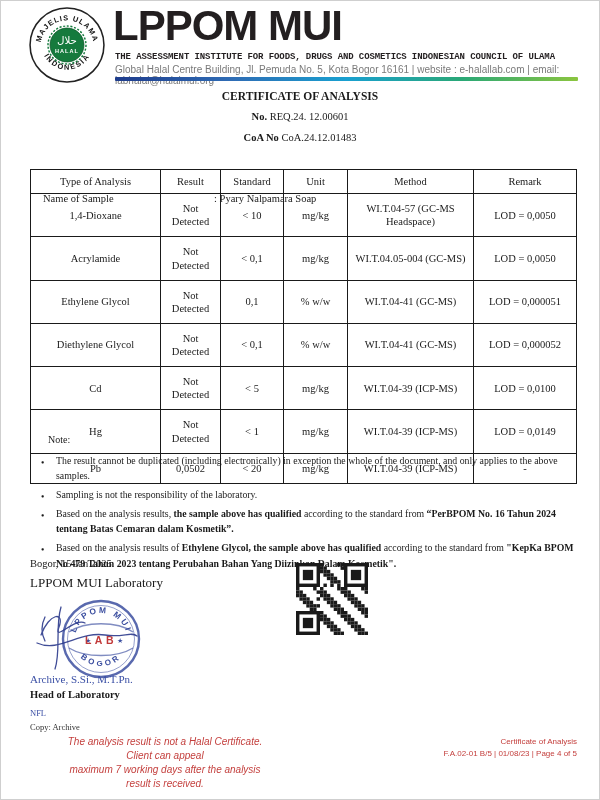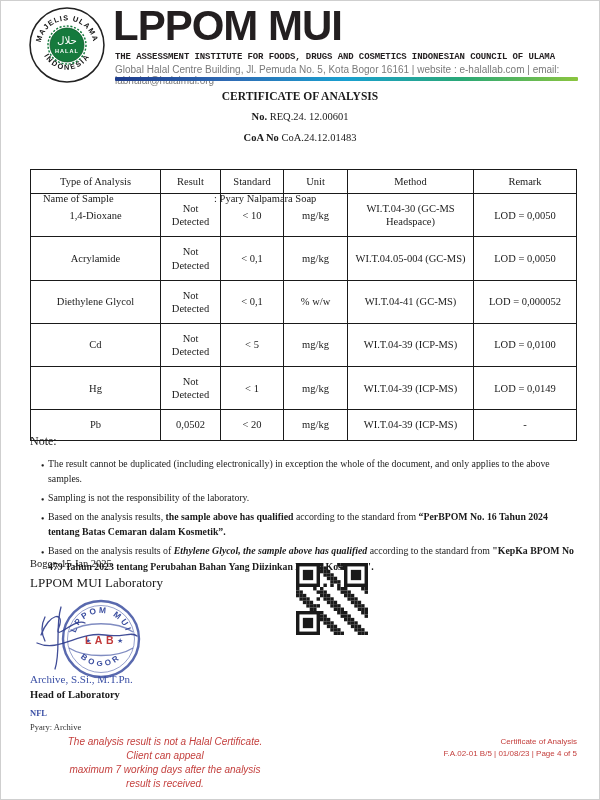--- a/index.html
+++ b/index.html
@@ -27,33 +27,33 @@
   
   .analysis-table{position:absolute;left:29px;top:168px;width:546px;border-collapse:collapse;
         table-layout:fixed;font-size:10.5px;}
   .analysis-table th,.analysis-table td{border:1px solid #1a1a1a;text-align:center;vertical-align:middle;
         font-weight:normal;line-height:1.25;word-wrap:break-word;}
   .analysis-table th{padding:5px 2px;}
   .analysis-table td{padding:8px 2px;}
 
   
   .notes{position:absolute;left:29px;top:431px;width:549px;font-size:9.8px;line-height:1.55;}
-  .notes-label{margin:0 0 3px 0;font-size:12px;}
+  .notes-label{margin:0 0 3px 18px;font-size:10px;}
   .notes ul{margin:0;padding:0;list-style:none;}
-  .notes li{position:relative;padding:2px 0 2px 18px;}
+  .notes li{position:relative;padding:2px 0 2px 26px;}
   .notes li::before{content:"\25CF";position:absolute;left:11px;top:7px;font-size:5.5px;}
 
   
   .place-date{position:absolute;left:29px;top:557px;font-size:10.5px;}
   .issuer{position:absolute;left:29px;top:574px;font-size:13px;}
   .qr{position:absolute;left:295px;top:562px;width:72px;height:72px;}
   .stamp-sig{position:absolute;left:30px;top:592px;width:160px;height:96px;}
   .signer-name{position:absolute;left:29px;top:672px;font-size:11px;color:#3a4fa5;}
   .signer-title{position:absolute;left:29px;top:688px;font-size:10.5px;font-weight:bold;}
-  .initials{position:absolute;left:29px;top:707px;font-size:8.5px;font-weight:bold;color:#3a4fa5;}
+  .initials{position:absolute;left:29px;top:707px;font-size:8.5px;font-weight:normal;color:#3a4fa5;}
   .copy-note{position:absolute;left:29px;top:721px;font-size:8.5px;color:#333;}
 
   
   .disclaimer{position:absolute;left:58px;top:734px;width:212px;text-align:center;
         font-family:"Liberation Sans",sans-serif;font-style:italic;font-size:10px;line-height:1.4;color:#c4403e;}
   .doc-id{position:absolute;right:22px;top:735px;text-align:right;
         font-family:"Liberation Sans",sans-serif;font-size:8px;line-height:1.45;color:#c4403e;}
 </style>
 </head>
 <body>
@@ -110,30 +110,38 @@
           <th>Method</th>
           <th>Remark</th>
         </tr>
       </thead>
     <tbody>
         <tr>
           <td>1,4-Dioxane</td>
           <td>Not Detected</td>
           <td>&lt; 10</td>
           <td>mg/kg</td>
-          <td>WI.T.04-30 (GC-MS Headspace)</td>
+          <td>WI.T.04-57 (GC-MS Headspace)</td>
           <td>LOD = 0,0050</td>
         </tr>
         <tr>
           <td>Acrylamide</td>
           <td>Not Detected</td>
           <td>&lt; 0,1</td>
           <td>mg/kg</td>
           <td>WI.T.04.05-004 (GC-MS)</td>
           <td>LOD = 0,0050</td>
+        </tr>
+        <tr>
+          <td>Ethylene Glycol</td>
+          <td>Not Detected</td>
+          <td>0,1</td>
+          <td>% w/w</td>
+          <td>WI.T.04-41 (GC-MS)</td>
+          <td>LOD = 0,000051</td>
         </tr>
         <tr>
           <td>Diethylene Glycol</td>
           <td>Not Detected</td>
           <td>&lt; 0,1</td>
           <td>% w/w</td>
           <td>WI.T.04-41 (GC-MS)</td>
           <td>LOD = 0,000052</td>
         </tr>
         <tr>
@@ -162,21 +170,21 @@
         </tr>
       </tbody>
   </table>
 
   <div class="notes">
     <p class="notes-label">Note:</p>
     <ul>
         <li><span>The result cannot be duplicated (including electronically) in exception the whole of the document, and only applies to the above samples.</span></li>
         <li><span>Sampling is not the responsibility of the laboratory.</span></li>
         <li><span>Based on the analysis results, </span><span style="font-weight: bold;">the sample above has qualified</span><span> according to the standard from </span><span style="font-weight: bold;">“PerBPOM No. 16 Tahun 2024 tentang Batas Cemaran dalam Kosmetik”.</span></li>
-        <li><span>Based on the analysis results of </span><span style="font-weight: bold; font-style: italic;">Ethylene Glycol, the sample above has qualified</span><span> according to the standard from </span><span style="font-weight: bold;">"KepKa BPOM No 479 Tahun 2023 tentang Perubahan Bahan Yang Diizinkan Dalam Kosmetik".</span></li>
+        <li><span>Based on the analysis results of </span><span style="font-weight: bold;">Ethylene Glycol, the sample above has qualified</span><span> according to the standard from </span><span style="font-weight: bold;">"KepKa BPOM No 479 Tahun 2023 tentang Perubahan Bahan Yang Diizinkan Dalam Kosmetik".</span></li>
       </ul>
   </div>
 
   <div class="place-date">Bogor, 15 Jan 2025</div>
   <div class="issuer">LPPOM MUI Laboratory</div>
 
   <div class="qr"><svg xmlns="http://www.w3.org/2000/svg" width="72" height="72" fill="#1a1a1a">
         <rect x="0" y="0" width="24" height="24"></rect>
         <rect fill="#fff" x="3.4285714285714284" y="3.4285714285714284" width="17.142857142857142" height="17.142857142857142"></rect>
         <rect x="6.857142857142857" y="6.857142857142857" width="10.285714285714285" height="10.285714285714285"></rect>
@@ -338,21 +346,21 @@
       <path d="M 14,24 C 10,32 10,40 14,48"></path>
       <path d="M 30,14 C 24,34 30,58 24,76"></path>
       <path d="M 10,42 C 18,20 34,18 28,34 C 22,50 44,24 54,30"></path>
       <path d="M 6,50 C 28,60 48,38 74,42 C 92,45 100,38 106,43"></path>
     </g>
   </svg>
 
   <div class="signer-name">Archive, S.Si., M.T.Pn.</div>
   <div class="signer-title">Head of Laboratory</div>
   <div class="initials">NFL</div>
-  <div class="copy-note">Pyary: Archive</div>
+  <div class="copy-note">Copy: Archive</div>
 
   <div class="disclaimer">
     <div>The analysis result is not a Halal Certificate. Client can appeal</div>
     <div>maximum 7 working days after the analysis result is received.</div>
   </div>
   <div class="doc-id">
     <div>Certificate of Analysis</div>
     <div>F.A.02-01 B/5 | 01/08/23 | Page 4 of 5</div>
   </div>
 

